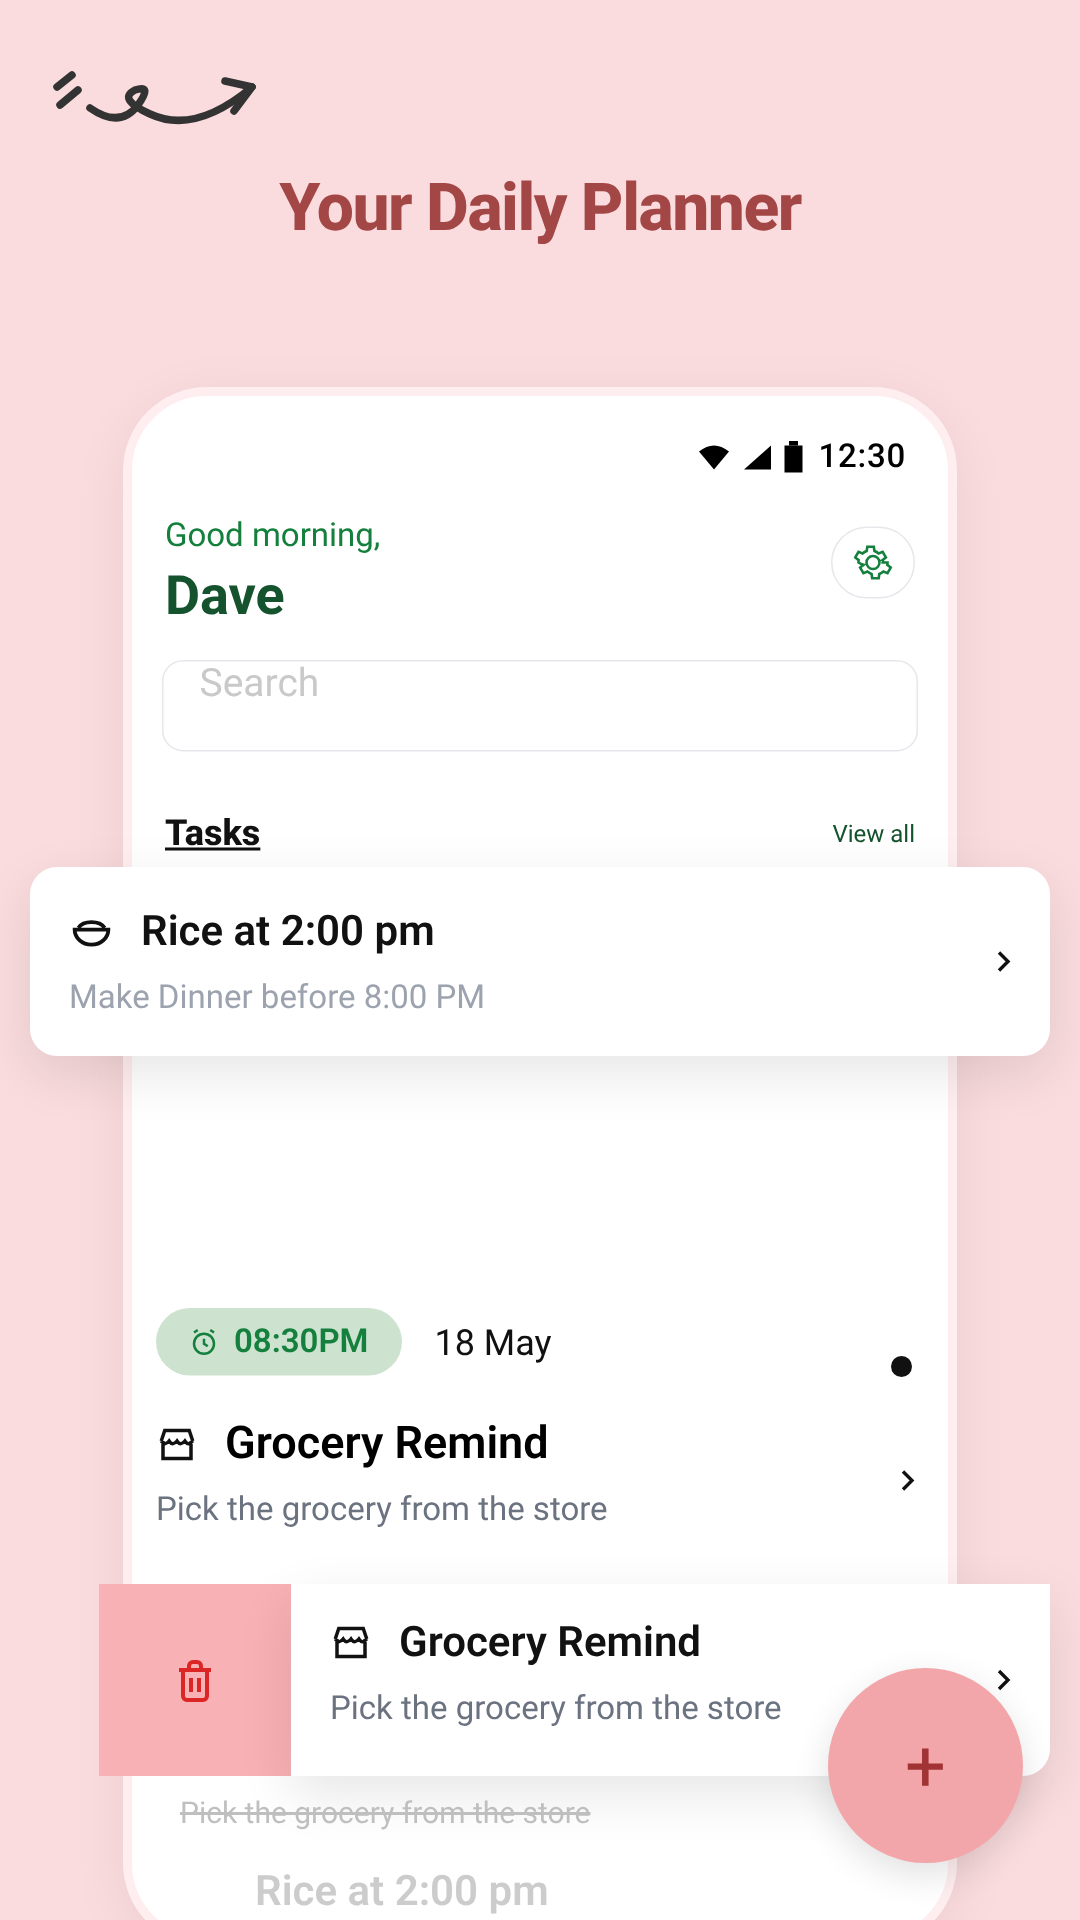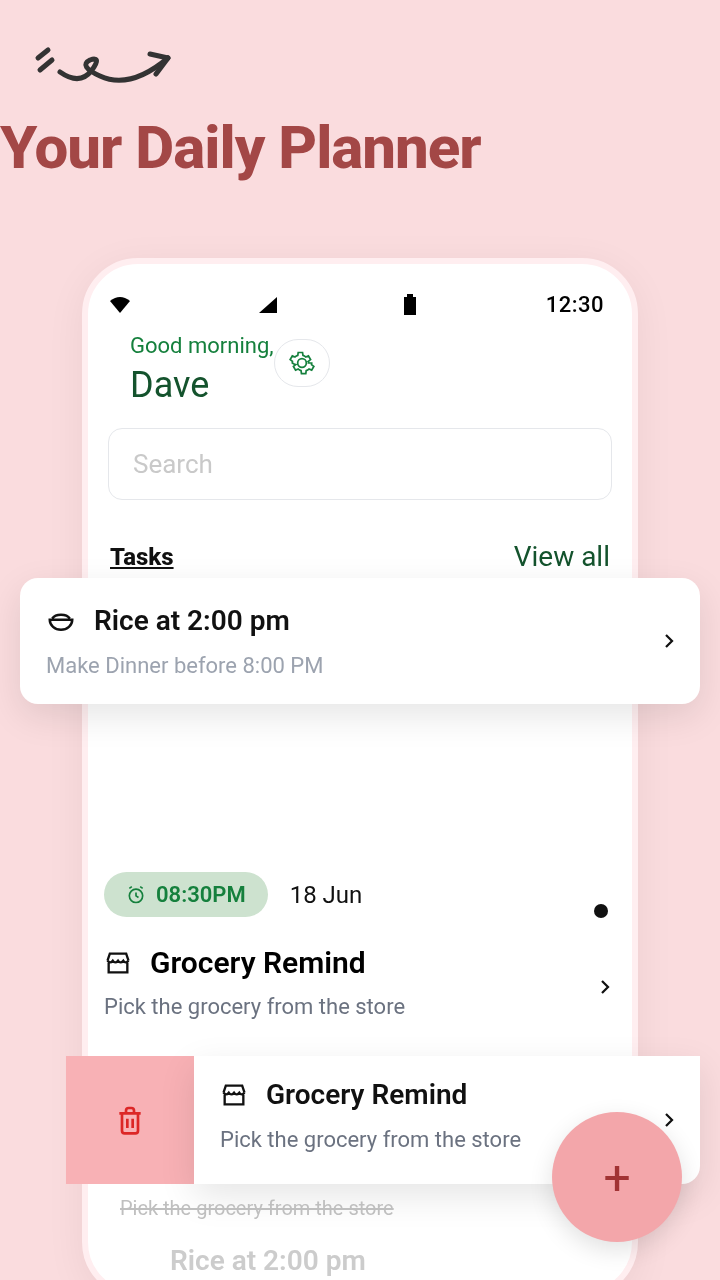--- a/index.html
+++ b/index.html
@@ -13,76 +13,76 @@
   }
   .arrow-doodle {
     position: absolute;
     top: 42px; left: 30px;
     width: 150px; height: 60px;
   }
   .headline {
     position: absolute;
     top: 112px;
     left: 0; right: 0;
-    text-align: left;
+    text-align: center;
     color: #a34746;
-    font-size: 60px;
+    font-size: 44px;
     font-weight: 800;
     letter-spacing: -1px;
   }
   .phone {
     position: absolute;
     top: 258px;
     left: 82px;
     width: 556px;
     height: 1040px;
     background: #fff;
     border-radius: 56px;
     border: 6px solid #ffeef0;
     box-shadow: 0 8px 40px rgba(0,0,0,0.06);
     padding: 28px 20px 0 20px;
   }
   .statusbar {
     display: flex;
-    justify-content: space-between;
+    justify-content: flex-end;
     align-items: center;
     gap: 6px;
     padding-right: 8px;
-    margin-bottom: 16px;
+    margin-bottom: 28px;
   }
   .statusbar svg { display: block; }
   .st-time { font-size: 22px; font-weight: 500; margin-left: 4px; letter-spacing: 0.5px; }
-  .greet-row { display: flex; justify-content: flex-start; align-items: flex-start; padding: 0 2px; margin-left: 20px; }
+  .greet-row { display: flex; justify-content: space-between; align-items: flex-start; padding: 0 2px; }
   .greet-text { color: #15803d; font-size: 22px; }
-  .username { color: #14532d; font-size: 36px; font-weight: 400; margin-top: 6px; }
+  .username { color: #14532d; font-size: 36px; font-weight: 700; margin-top: 6px; }
   .settings-btn {
     width: 56px; height: 48px;
     border: 1px solid #e5e7eb;
     border-radius: 24px;
     display: flex; align-items: center; justify-content: center;
     cursor: pointer;
     margin-top: 6px;
   }
   .search {
     margin-top: 22px;
-    height: 72px;
+    height: 61px;
     border: 1px solid #e5e7eb;
     border-radius: 14px;
     padding: 0 24px;
     font-size: 26px;
     color: #c9c9c9;
-    display: flex; align-items: center;
+    display: flex; 
     cursor: text;
   }
   .tasks-header {
     display: flex; justify-content: space-between; align-items: center;
     margin-top: 40px; padding: 0 2px;
   }
   .tasks-title { font-size: 24px; font-weight: 800; color: #111; text-decoration: underline; }
-  .viewall { font-size: 28px; color: #14532d; cursor: pointer; }
+  .viewall { font-size: 16px; color: #14532d; cursor: pointer; }
   .task-card {
     position: absolute;
     left: 20px; right: 20px;
     background: #fff;
     border-radius: 18px;
     box-shadow: 0 12px 36px rgba(0,0,0,0.10);
     overflow: hidden;
   }
   .task-card.primary { top: 578px; }
   .task-item {
@@ -226,21 +226,21 @@
 
 <div class="reminder-area">
   <div class="pill-row">
     <div class="time-pill">
       <svg width="20" height="20" viewBox="0 0 24 24">
         <circle cx="12" cy="13" r="8" fill="none" stroke="#15803d" stroke-width="2"></circle>
         <path d="M12 9v4l3 2 M4 4l3-2 M20 4l-3-2" fill="none" stroke="#15803d" stroke-width="2"></path>
       </svg>
       <span>08:30PM</span>
     </div>
-    <span class="date-txt">18 Jun</span>
+    <span class="date-txt">18 May</span>
   </div>
   <div class="dot"></div>
   <div class="rem-title-row">
     <svg width="28" height="28" viewBox="0 0 24 24">
       <path d="M4 10v10h16V10 M3 10l2-6h14l2 6 M3 10q2 3 4.5 0 q2 3 4.5 0 q2 3 4.5 0 q2 3 4.5 0" fill="none" stroke="#111" stroke-width="2"></path>
     </svg>
     <span class="rem-title">Grocery Remind</span>
   </div>
   <div class="rem-sub">Pick the grocery from the store</div>
   <svg class="rem-chevron" width="18" height="18" viewBox="0 0 24 24">

